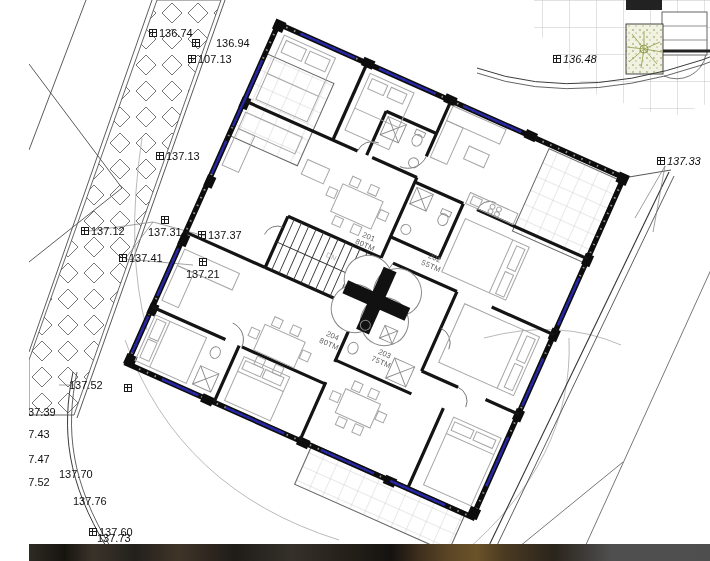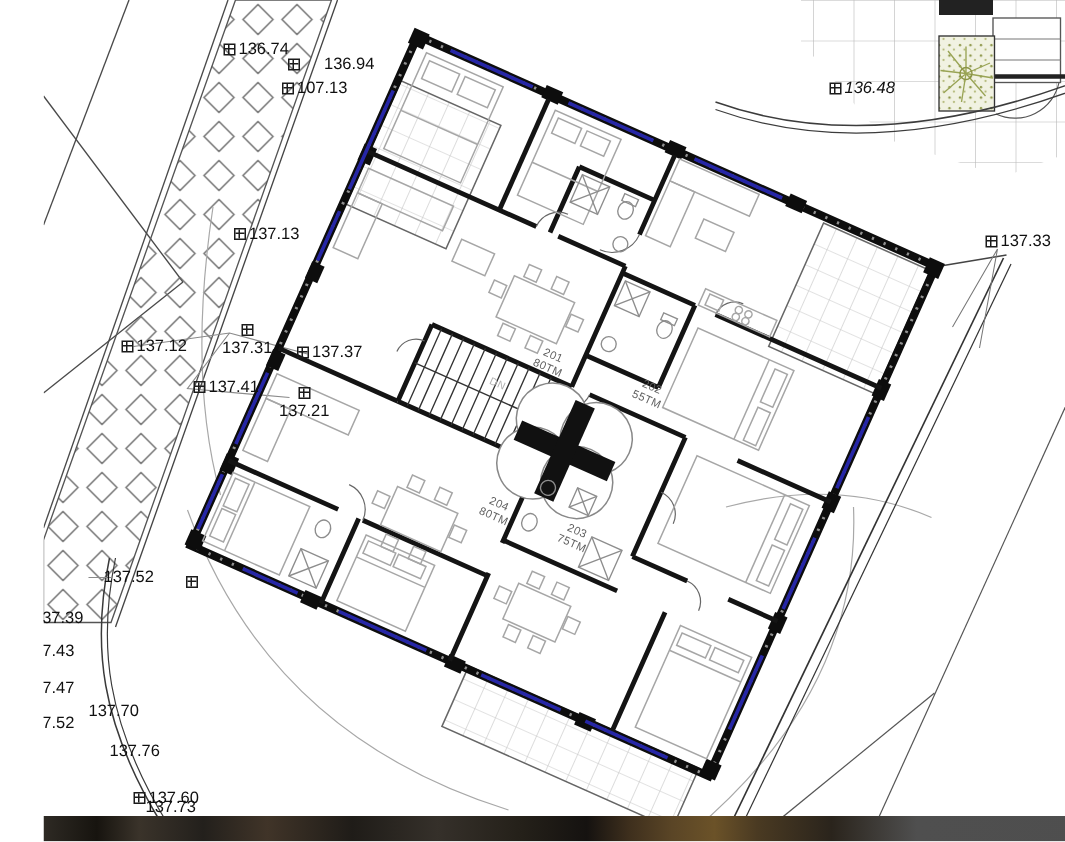--- a/index.html
+++ b/index.html
@@ -307,37 +307,37 @@
         <span class="etext">107.13</span>
       </div>
       <div class="elev" style="left: 524px; top: 53px; font-style: italic;">
         <span class="eglyph"></span>
         <span class="etext">136.48</span>
       </div>
       <div class="elev" style="left: 127px; top: 150px;">
         <span class="eglyph"></span>
         <span class="etext">137.13</span>
       </div>
-      <div class="elev" style="left: 628px; top: 155px;">
+      <div class="elev" style="left: 628px; top: 155px; font-style: italic;">
         <span class="eglyph"></span>
         <span class="etext">137.33</span>
       </div>
       <div class="elev" style="left: 119px; top: 216px; flex-direction: column;">
         <span class="eglyph"></span>
         <span class="etext">137.31</span>
       </div>
       <div class="elev" style="left: 52px; top: 225px;">
         <span class="eglyph"></span>
         <span class="etext">137.12</span>
       </div>
       <div class="elev" style="left: 169px; top: 229px;">
         <span class="eglyph"></span>
         <span class="etext">137.37</span>
       </div>
-      <div class="elev" style="left: 100px; top: 252px;">
+      <div class="elev" style="left: 90px; top: 252px;">
         <span class="eglyph"></span>
         <span class="etext">137.41</span>
       </div>
       <div class="elev" style="left: 157px; top: 258px; flex-direction: column;">
         <span class="eglyph"></span>
         <span class="etext">137.21</span>
       </div>
       <div class="elev" style="left: 40px; top: 379px;">
         <span class="etext">137.52</span>
       </div>

